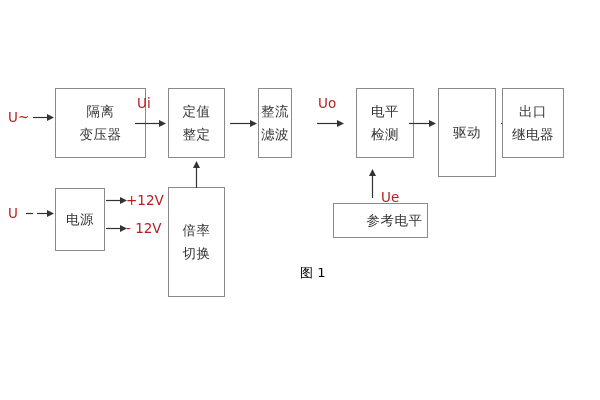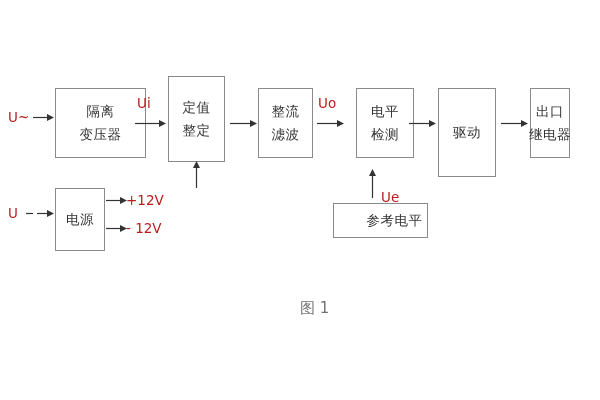--- a/index.html
+++ b/index.html
@@ -37,25 +37,24 @@
   }
   .lbl {
     position: absolute;
     font-size: 13.5px;
     color: #b91c1c;
     white-space: nowrap;
     line-height: 1;
   }
   .caption {
     position: absolute;
-    font-size: 15px;
-    color: #737373;
+    font-size: 13px;
+    color: #000000;
     white-space: nowrap;
     line-height: 1;
-    margin-top: 35px;
   }
   .arrow-h {
     position: absolute;
     height: 9px;
   }
   .arrow-v {
     position: absolute;
     width: 9px;
   }
   .arrow-h svg, .arrow-v svg { display: block; }
@@ -91,33 +90,33 @@
 
   <div class="lbl" style="left:137px; top:97px;">Ui</div>
 
   <div class="arrow-h" style="left:135px; top:119px; width:32px;">
     <svg width="32" height="9" viewBox="0 0 32 9">
       <line x1="0" y1="4.5" x2="25" y2="4.5" stroke="#333" stroke-width="1.2"></line>
       <polygon points="24,1 31,4.5 24,8" fill="#333"></polygon>
     </svg>
   </div>
 
-  <div class="box" style="left:168px; top:76px; width:57px; height:86px;">
+  <div class="box" style="left:168px; top:88px; width:57px; height:70px;">
     <span class="ln">定值</span>
     <span class="ln">整定</span>
   </div>
 
   <div class="arrow-h" style="left:230px; top:119px; width:28px;">
     <svg width="28" height="9" viewBox="0 0 28 9">
       <line x1="0" y1="4.5" x2="21" y2="4.5" stroke="#333" stroke-width="1.2"></line>
       <polygon points="20,1 27,4.5 20,8" fill="#333"></polygon>
     </svg>
   </div>
 
-  <div class="box" style="left:258px; top:88px; width:55px; height:70px;">
+  <div class="box" style="left:258px; top:88px; width:34px; height:70px;">
     <span class="ln">整流</span>
     <span class="ln">滤波</span>
   </div>
 
   <div class="lbl" style="left:318px; top:97px;">Uo</div>
 
   <div class="arrow-h" style="left:317px; top:119px; width:28px;">
     <svg width="28" height="9" viewBox="0 0 28 9">
       <line x1="0" y1="4.5" x2="21" y2="4.5" stroke="#333" stroke-width="1.2"></line>
       <polygon points="20,1 27,4.5 20,8" fill="#333"></polygon>
@@ -140,21 +139,21 @@
     <span class="ln">驱动</span>
   </div>
 
   <div class="arrow-h" style="left:501px; top:119px; width:28px;">
     <svg width="28" height="9" viewBox="0 0 28 9">
       <line x1="0" y1="4.5" x2="21" y2="4.5" stroke="#333" stroke-width="1.2"></line>
       <polygon points="20,1 27,4.5 20,8" fill="#333"></polygon>
     </svg>
   </div>
 
-  <div class="box" style="left:530px; top:88px; width:40px; height:70px;">
+  <div class="box" style="left:502px; top:88px; width:62px; height:70px;">
     <span class="ln">出口</span>
     <span class="ln">继电器</span>
   </div>
 
   <div class="box" style="left:55px; top:188px; width:50px; height:63px;">
     <span class="ln">电源</span>
   </div>
 
   <div class="arrow-h" style="left:106px; top:196px; width:22px;">
     <svg width="22" height="9" viewBox="0 0 22 9">
@@ -165,20 +164,24 @@
   <div class="lbl" style="left:126px; top:194px;">+12V</div>
 
   <div class="arrow-h" style="left:106px; top:224px; width:22px;">
     <svg width="22" height="9" viewBox="0 0 22 9">
       <line x1="0" y1="4.5" x2="15" y2="4.5" stroke="#333" stroke-width="1.2"></line>
       <polygon points="14,1 21,4.5 14,8" fill="#333"></polygon>
     </svg>
   </div>
   <div class="lbl" style="left:126px; top:222px;">- 12V</div>
 
+  <div class="box" style="left:168px; top:187px; width:57px; height:110px;">
+    <span class="ln">倍率</span>
+    <span class="ln">切换</span>
+  </div>
 
   <div class="arrow-v" style="left:192px; top:160px; height:28px;">
     <svg width="9" height="28" viewBox="0 0 9 28">
       <line x1="4.5" y1="28" x2="4.5" y2="7" stroke="#333" stroke-width="1.2"></line>
       <polygon points="1,8 4.5,1 8,8" fill="#333"></polygon>
     </svg>
   </div>
 
   <div class="box" style="left:333px; top:203px; width:95px; height:35px;padding-left:28px;">
     <span class="ln">参考电平</span>

